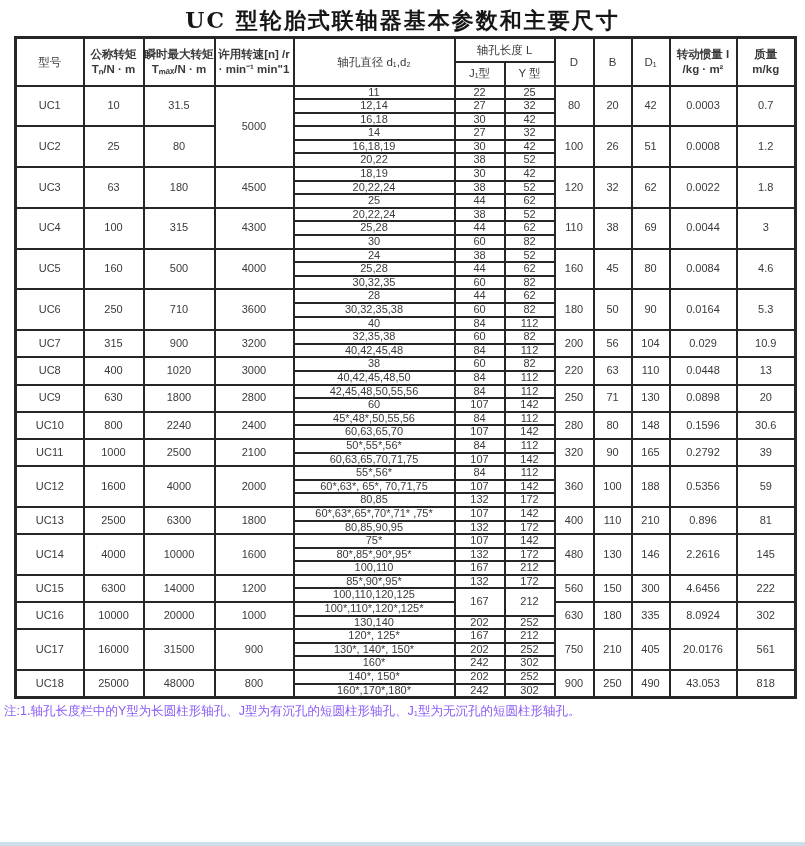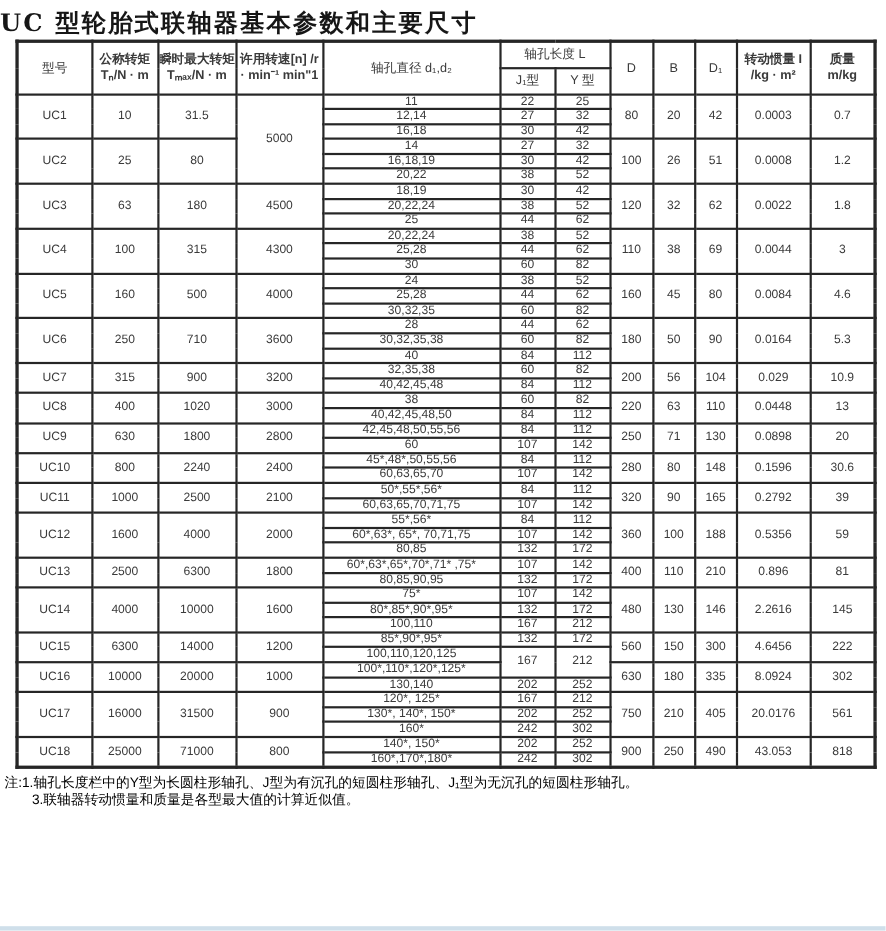--- a/index.html
+++ b/index.html
@@ -6,21 +6,21 @@
   html, body { margin: 0; padding: 0; }
   body {
     width: 805px; height: 846px;
     background: #ffffff;
     font-family: "Liberation Sans", sans-serif;
     color: #3a3a3a;
     position: relative;
     overflow: hidden;
   }
   .page-title {
-    text-align: left;
+    text-align: center;
     font-family: "DejaVu Serif", serif;
     font-weight: 700;
     font-size: 22px;
     letter-spacing: 2px;
     color: #161616;
     padding-top: 6px;
     height: 36px;
   }
   table.params {
     border-collapse: collapse;
@@ -47,21 +47,21 @@
   table.params tbody td {
     font-size: 11px;
     height: 13.6px;
     line-height: 1.05;
   }
   .hdr-line { display: block; font-weight: bold; }
   .notes {
     margin: 4px 0 0 4px;
     font-size: 12.5px;
     line-height: 16px;
-    color: #000000;
+    color: #8b5cf6;
   }
   .note-line { white-space: nowrap; }
   .note-line + .note-line { padding-left: 25px; }
   .bottom-strip {
     position: absolute;
     left: 0; bottom: 0;
     width: 805px; height: 4px;
     background: #cfdfea;
   }
 </style>
@@ -481,37 +481,36 @@
         <td>252</td>
       </tr>
       <tr>
         <td>160*</td>
         <td>242</td>
         <td>302</td>
       </tr>
       <tr>
         <td rowspan="2">UC18</td>
         <td rowspan="2">25000</td>
-        <td rowspan="2">71000</td>
+        <td rowspan="2">48000</td>
         <td rowspan="2">800</td>
         <td>140*, 150*</td>
         <td>202</td>
         <td>252</td>
         <td rowspan="2">900</td>
         <td rowspan="2">250</td>
         <td rowspan="2">490</td>
         <td rowspan="2">43.053</td>
         <td rowspan="2">818</td>
       </tr>
       <tr>
         <td>160*,170*,180*</td>
         <td>242</td>
         <td>302</td>
       </tr>
     </tbody>
 </table>
 
 <div class="notes">
   <div class="note-line">注:1.轴孔长度栏中的Y型为长圆柱形轴孔、J型为有沉孔的短圆柱形轴孔、J₁型为无沉孔的短圆柱形轴孔。</div>
-  <div class="note-line">3.联轴器转动惯量和质量是各型最大值的计算近似值。</div>
 </div>
 
 <div class="bottom-strip"></div>
 
 </body></html>

